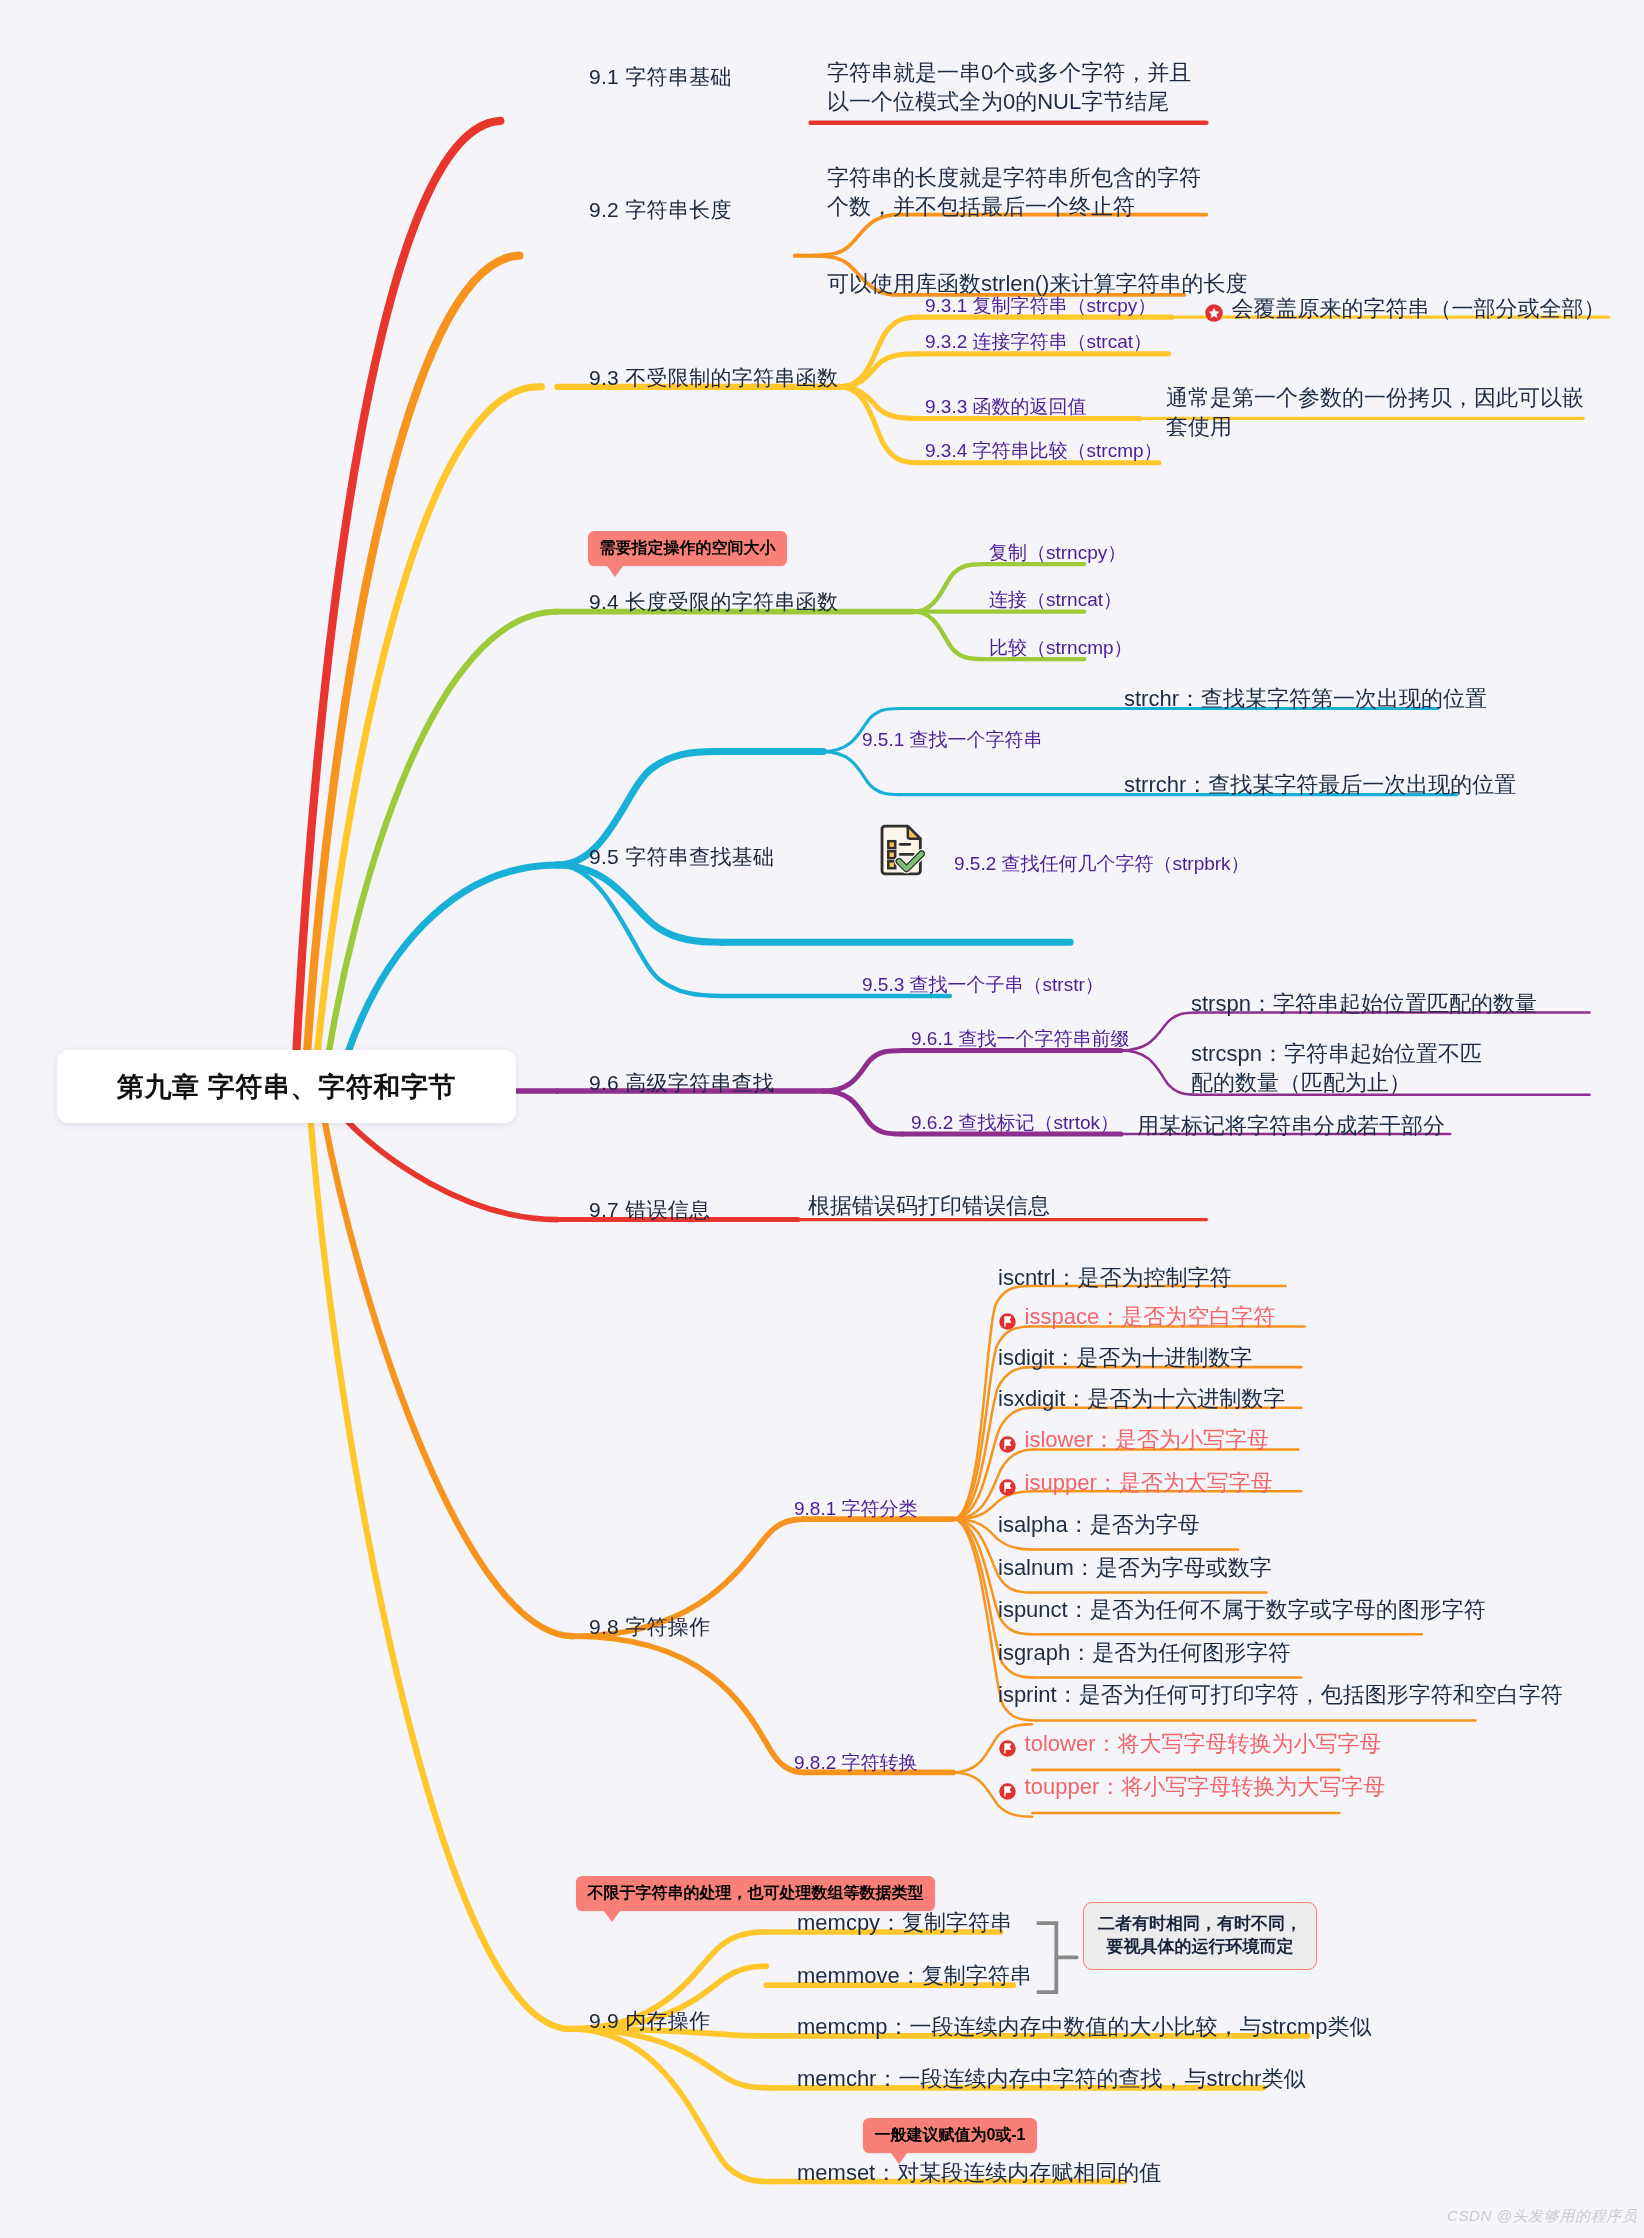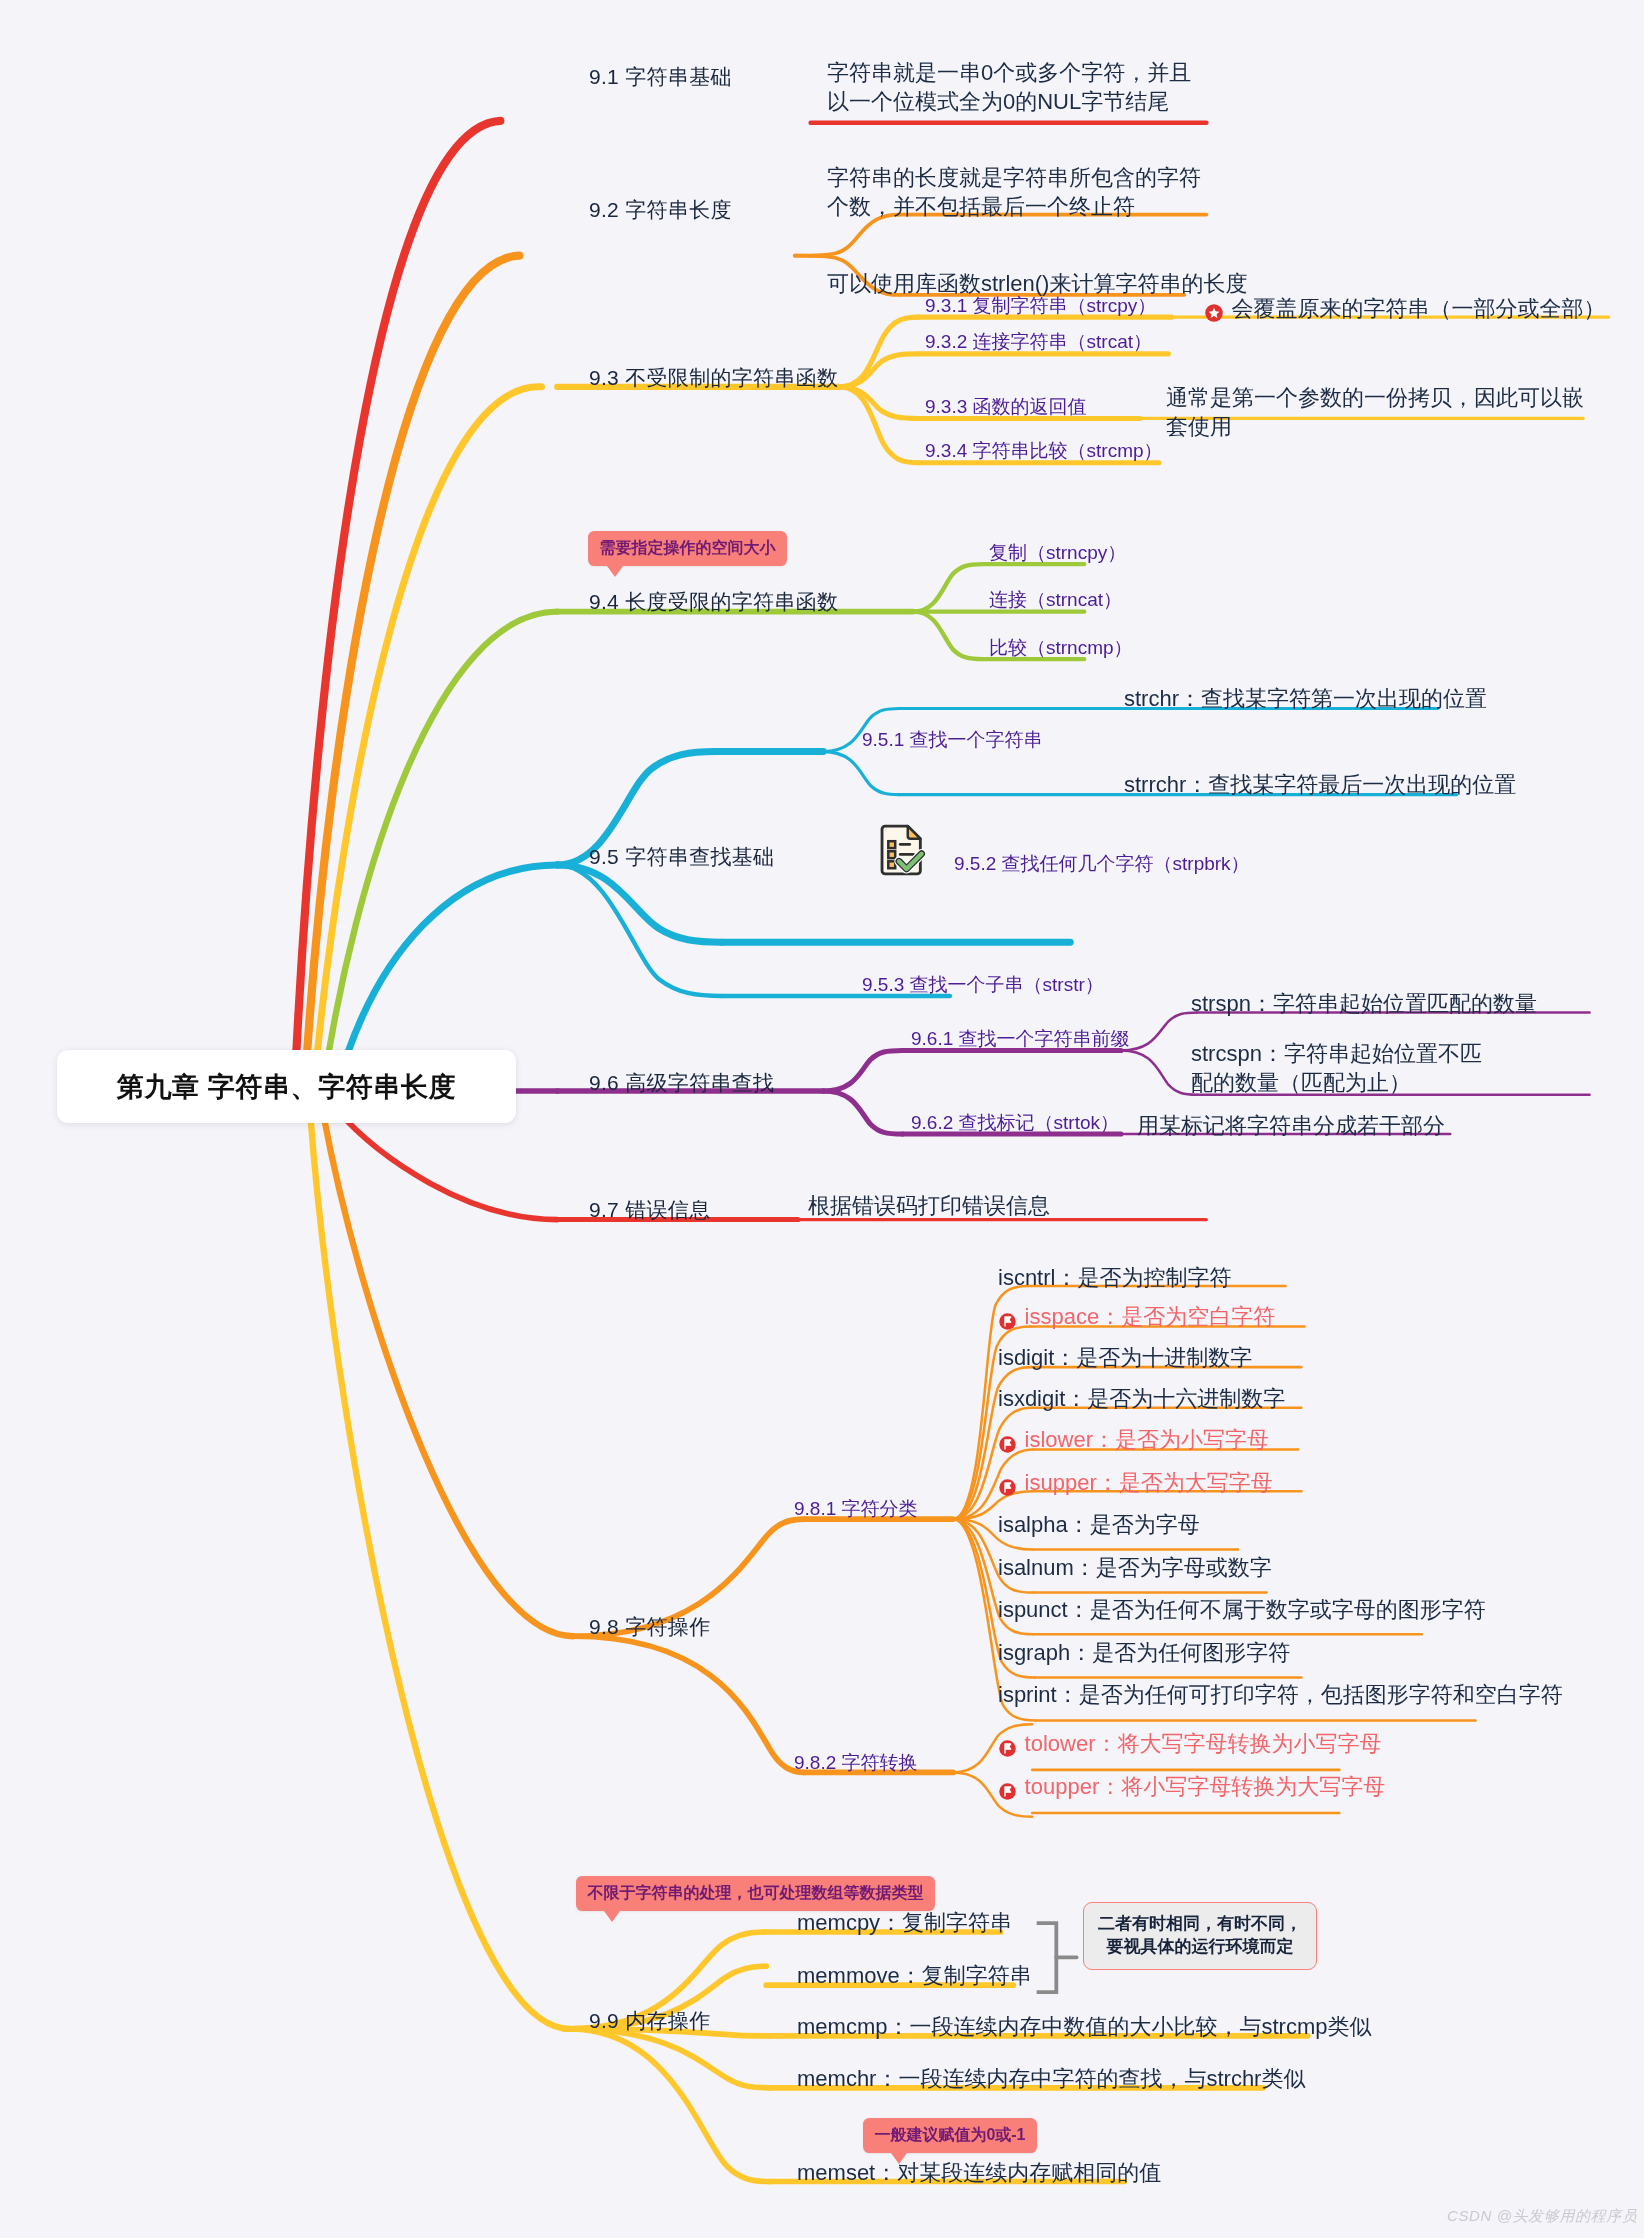--- a/index.html
+++ b/index.html
@@ -15,21 +15,21 @@
   .wrap2{white-space:normal;}
   
   #root{
     position:absolute;background:#fff;border-radius:11.4px;
     box-shadow:0 1.3px 6.3px rgba(40,40,70,.10);
     display:flex;align-items:center;justify-content:center;
     font-size:27px;font-weight:bold;color:#111;letter-spacing:0.6px;
   }
   
   .callout{
-    position:absolute;background:#f98078;color:#701a75;font-weight:bold;
+    position:absolute;background:#f98078;color:#000000;font-weight:bold;
     border-radius:6.3px;font-size:16px;padding:7px 11.4px;white-space:nowrap;
     box-shadow:0 0.6px 1.9px rgba(0,0,0,.07);
   }
   .callout:after{
     content:"";position:absolute;left:19px;bottom:-10.8px;
     border-left:8.2px solid transparent;border-right:8.2px solid transparent;
     border-top:11.4px solid #f98078;
   }
   .callout.c2:after{left:28px;}
   
@@ -164,21 +164,21 @@
       <path d="M 1215 3296 L 1995 3296" stroke="#ffc72c" stroke-width="9"></path>
       <path d="M 900 3203 C 1060 3203 1108 3380 1148 3420 C 1168 3440 1188 3444 1215 3444" stroke="#ffc72c" stroke-width="9"></path>
       <path d="M 1215 3444 L 1775 3444" stroke="#ffc72c" stroke-width="9"></path>
 
       <path d="M 1640 3036 L 1668 3036 L 1668 3145 L 1640 3145" stroke="#8a8a8a" stroke-width="6" stroke-linecap="square"></path>
       <path d="M 1668 3090 L 1700 3090" stroke="#8a8a8a" stroke-width="6"></path>
     </g>
   </svg>
 
   <div id="root" style="left:57px;top:1050px;width:459px;height:73px;">
-    <span>第九章 字符串、字符串长度</span>
+    <span>第九章 字符串、字符和字节</span>
   </div>
 
   <div class="node lvl1" style="left:589px;top:63px;">9.1 字符串基础</div>
 
   <div class="node lvl1" style="left:589px;top:196px;">9.2 字符串长度</div>
 
   <div class="node lvl1" style="left:589px;top:364px;">9.3 不受限制的字符串函数</div>
 
   <div class="node lvl1" style="left:589px;top:588px;">9.4 长度受限的字符串函数</div>
 

